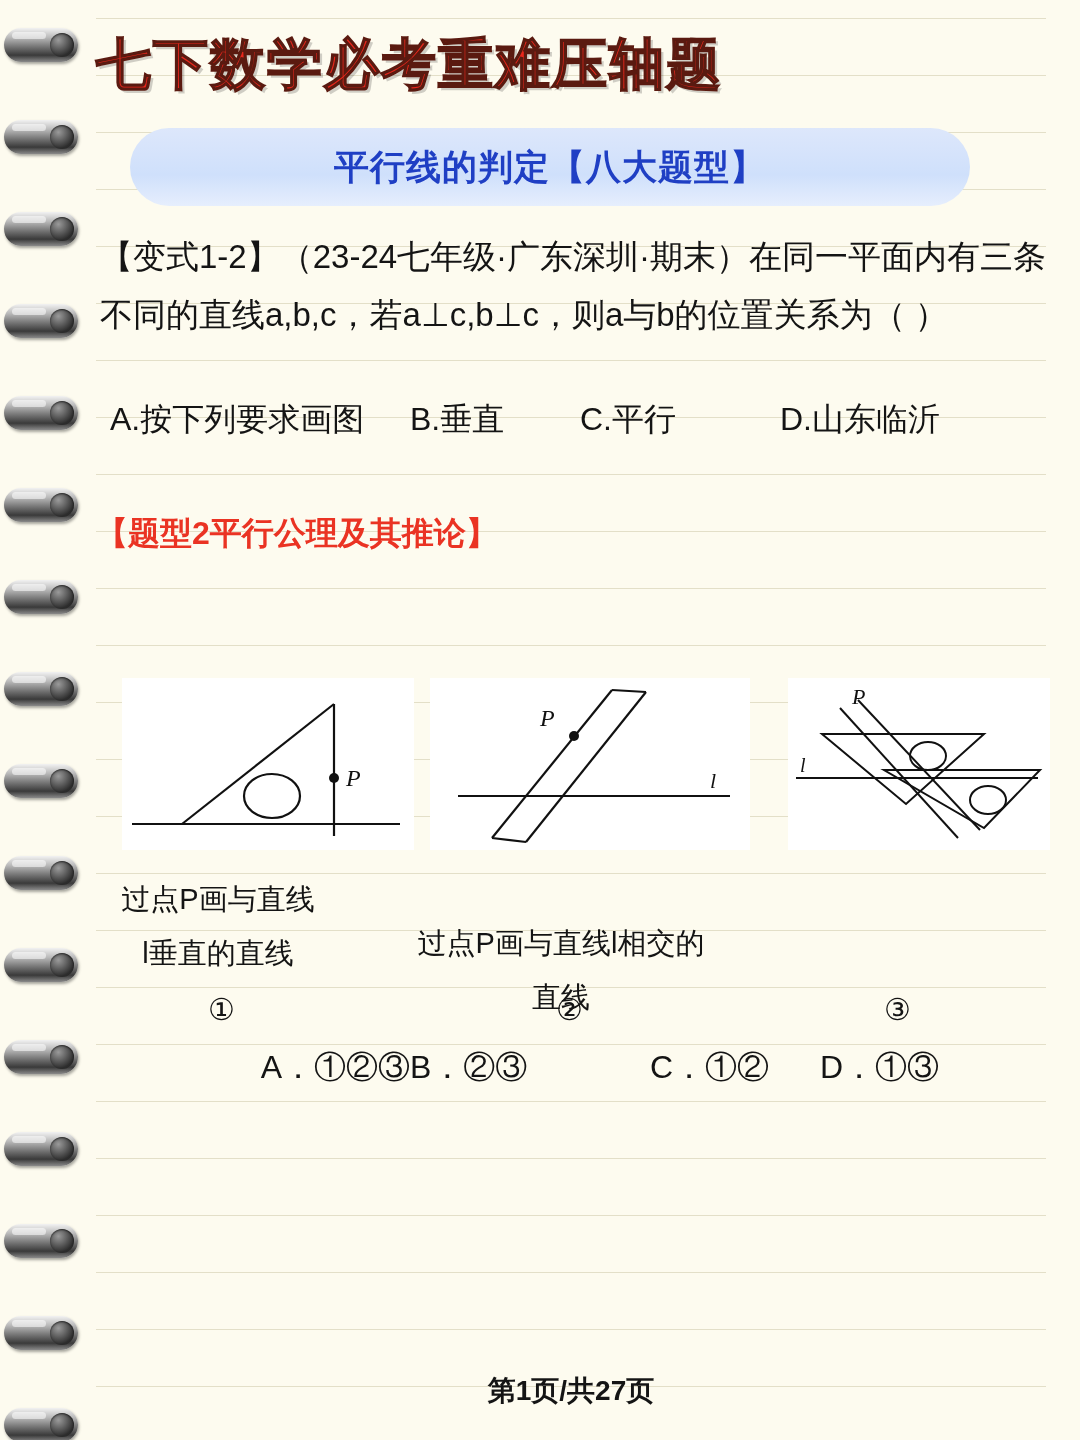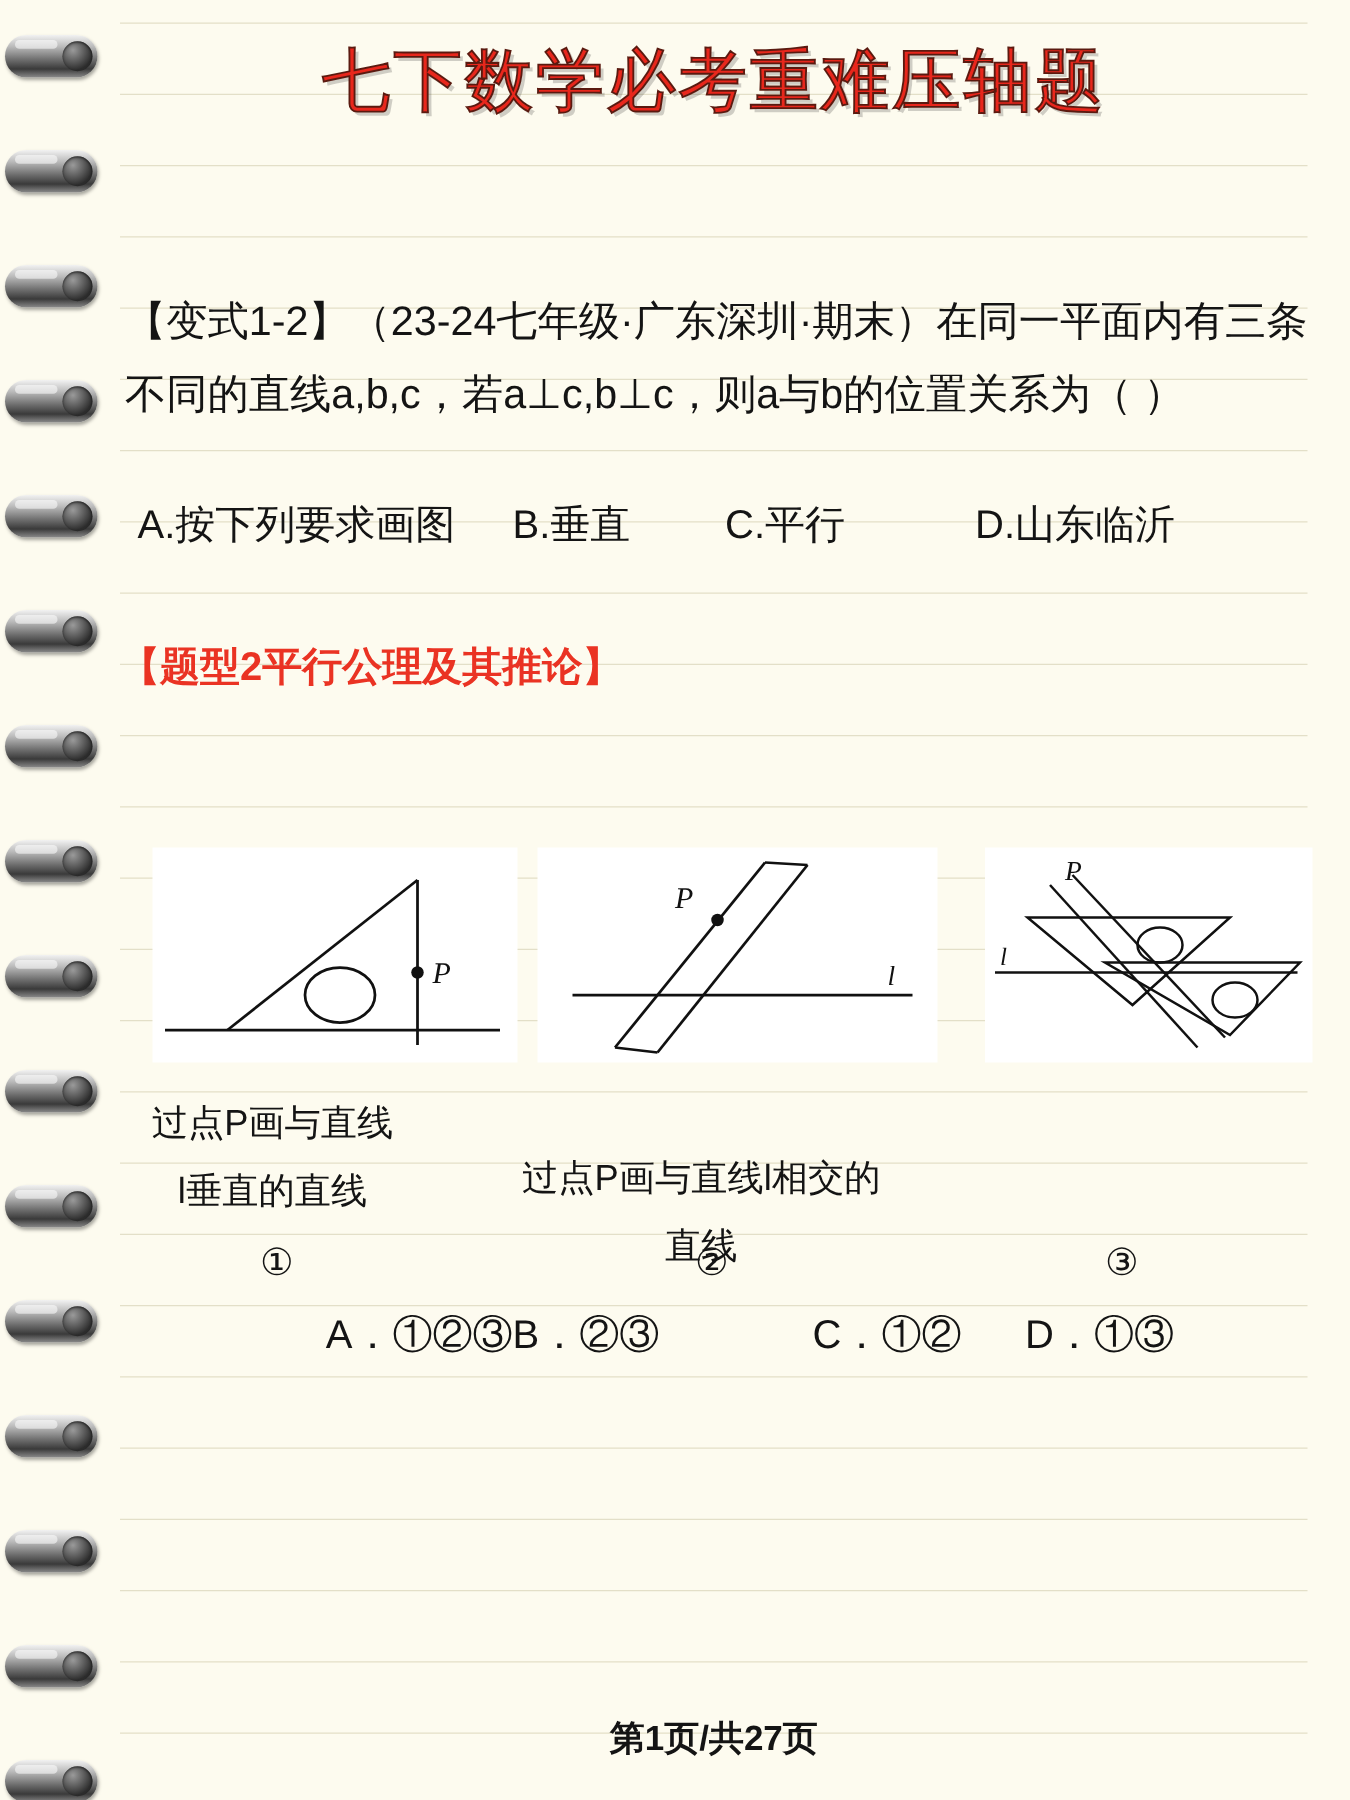--- a/index.html
+++ b/index.html
@@ -68,23 +68,22 @@
     left: 0; top: 0;
     width: 1080px;
     height: 1440px;
     z-index: 2;
   }
   .page-title {
     position: absolute;
     left: 96px;
     top: 28px;
     width: 950px;
-    text-align: center;
     font-size: 55px;
-    font-weight: normal;
+    font-weight: bold;
     color: #e8271c;
     letter-spacing: 2px;
     -webkit-text-stroke: 1.5px #5a1a10;
     text-shadow: 3px 3px 0 rgba(0,0,0,.18);
   }
   .subtitle-pill {
     position: absolute;
     left: 130px;
     top: 128px;
     width: 840px;
@@ -288,20 +287,23 @@
     <div class="ring" style="top: 1408px;">
       <div class="shine"></div>
       <div class="hole"></div>
     </div>
   </div>
 
 <div id="content">
 
   <div class="page-title">七下数学必考重难压轴题</div>
 
+  <div class="subtitle-pill">
+    <span>平行线的判定【八大题型】</span>
+  </div>
 
   <div class="q-block q1">【变式1-2】（23-24七年级·广东深圳·期末）在同一平面内有三条不同的直线a,b,c，若a⊥c,b⊥c，则a与b的位置关系为（ ）</div>
 
   <div class="opts1">
     <span class="o a">A.按下列要求画图</span><span class="o b">B.垂直</span><span class="o c">C.平行</span><span class="o d">D.山东临沂</span>
   </div>
 
   <div class="type-head">【题型2平行公理及其推论】</div>
 
 

